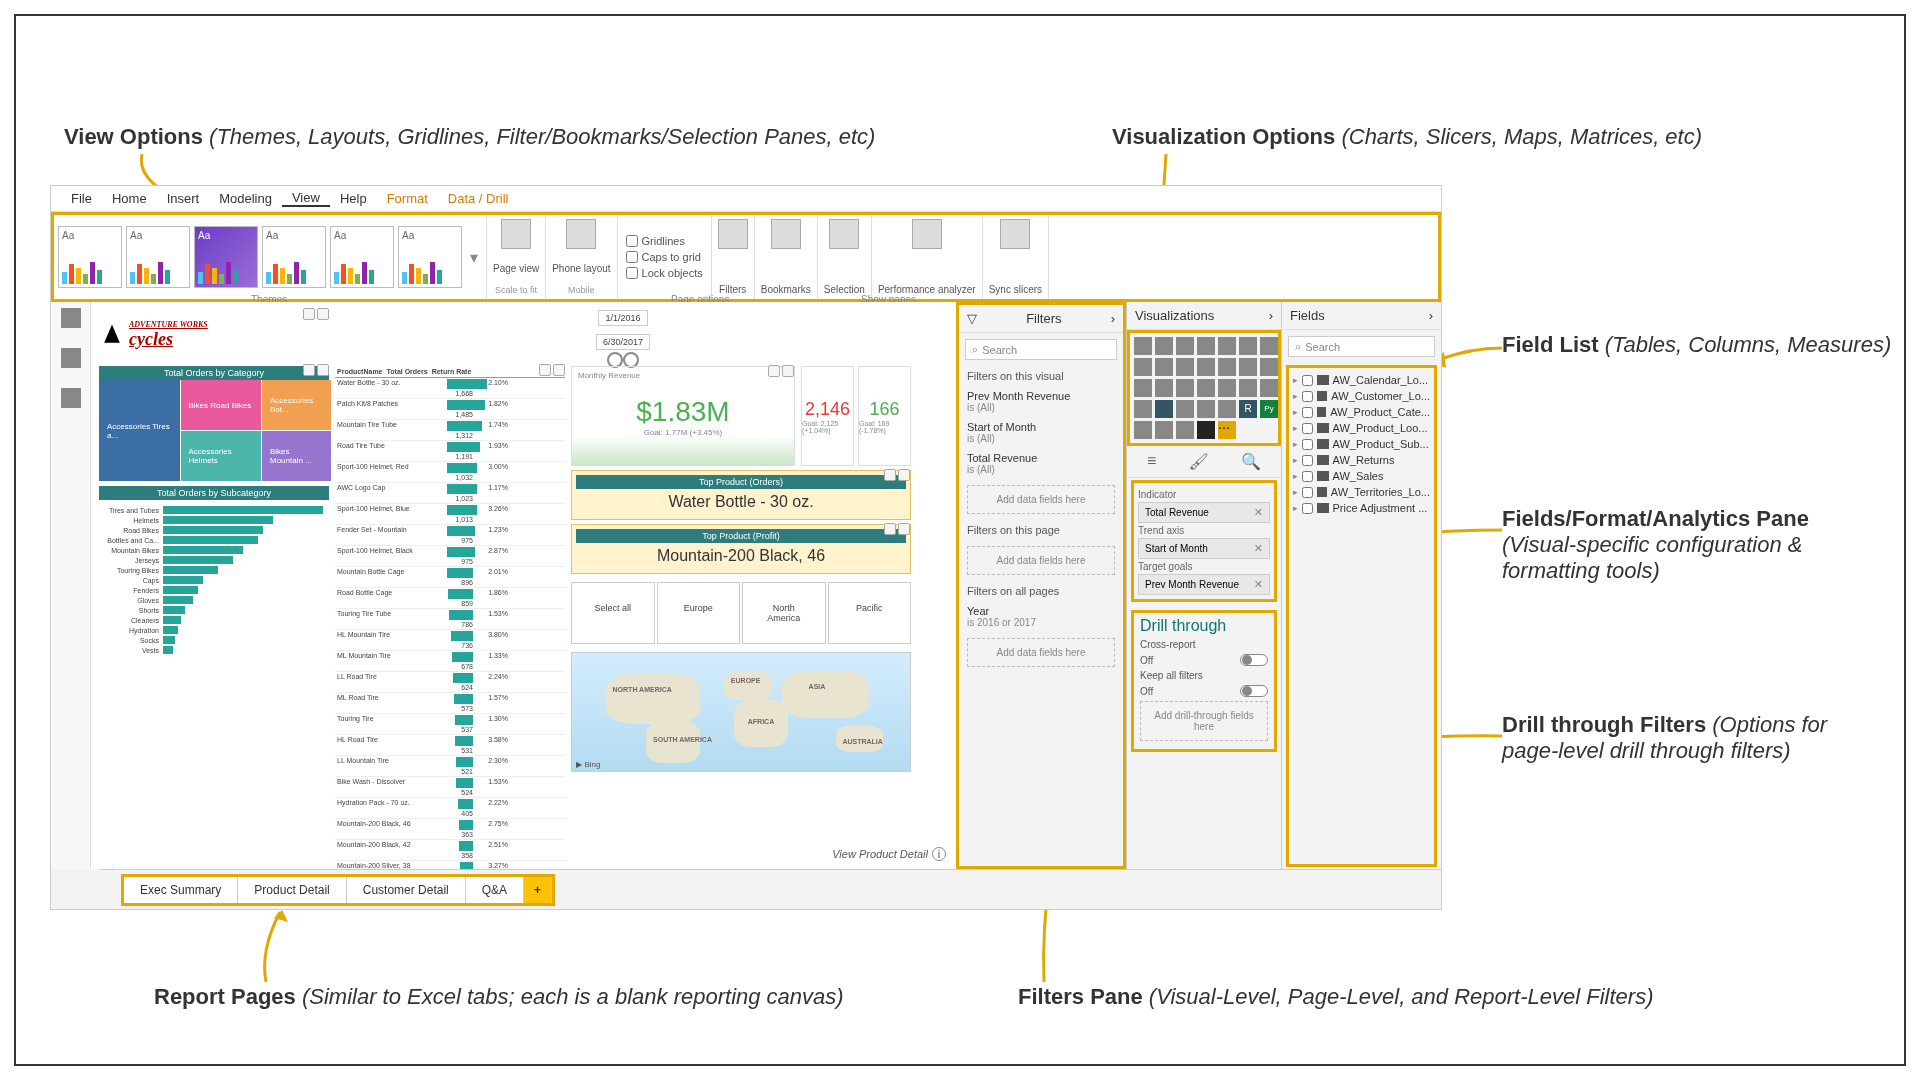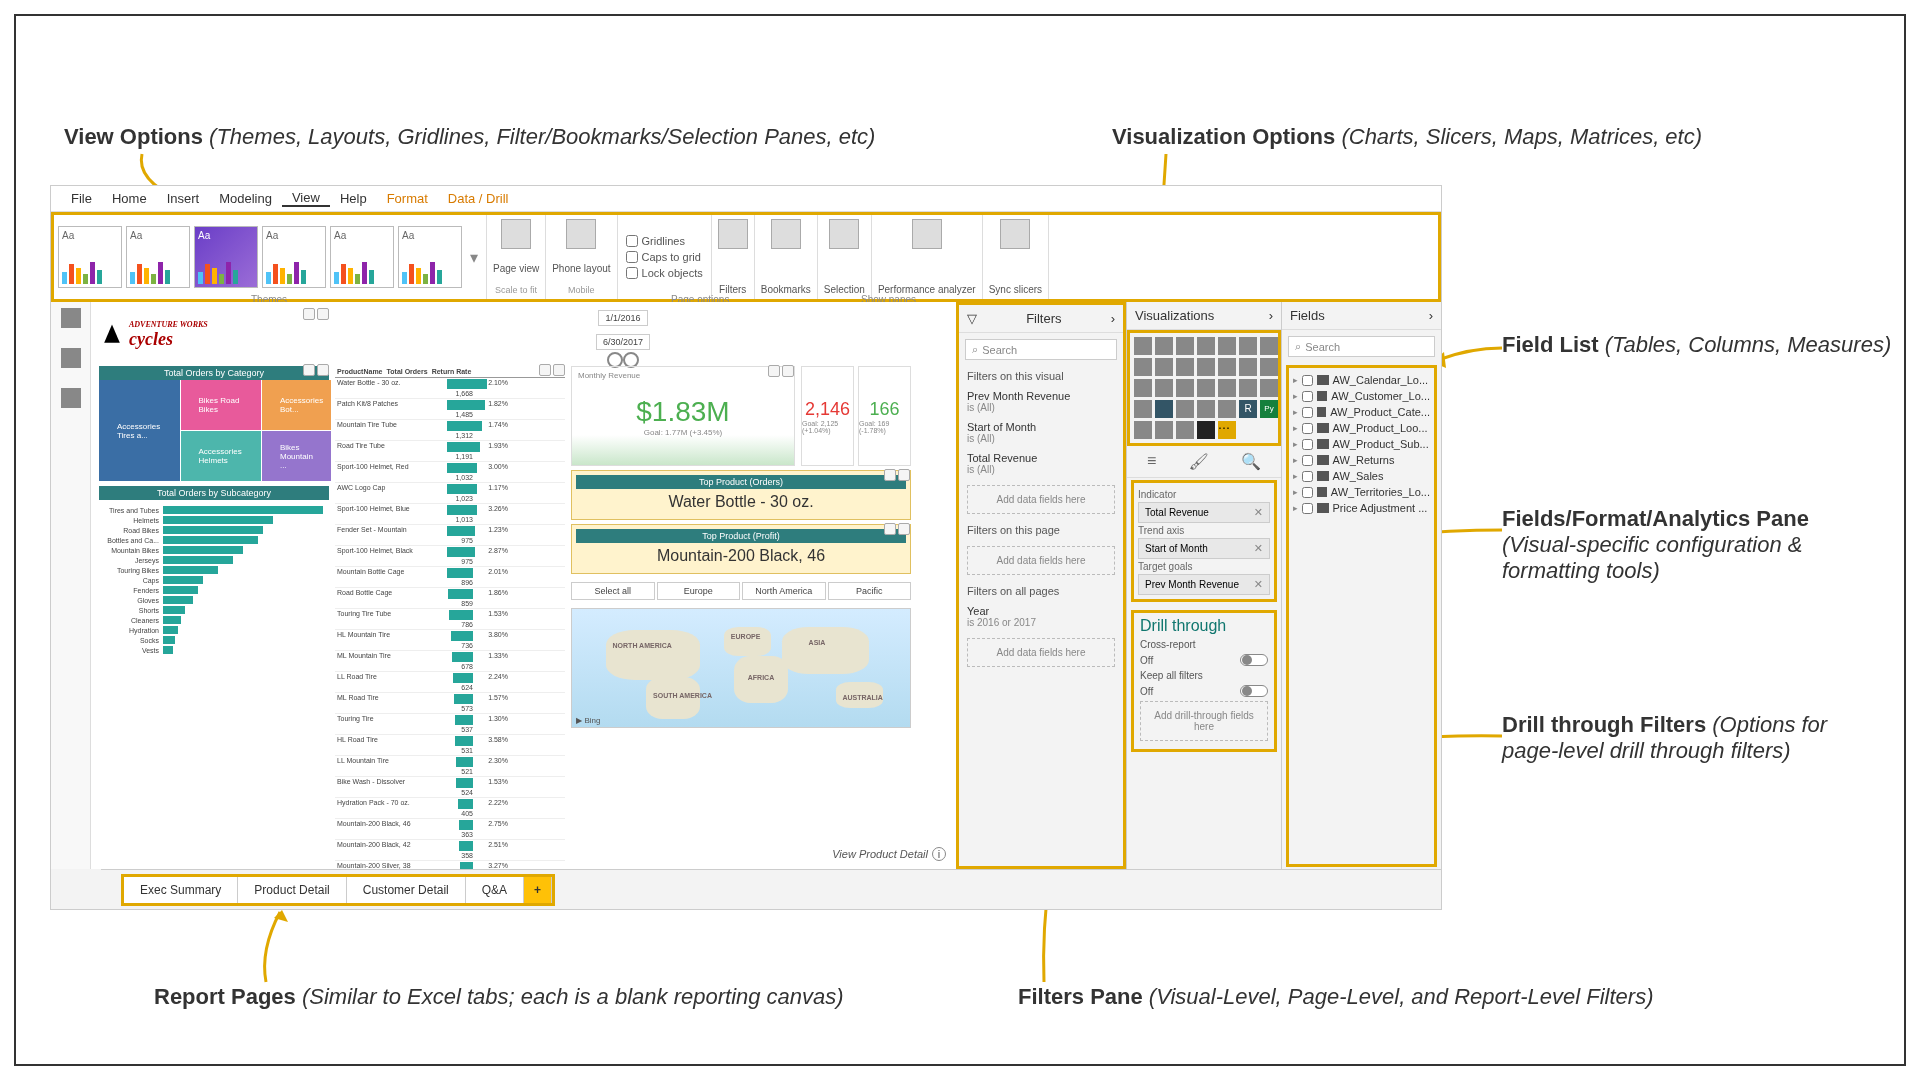--- a/index.html
+++ b/index.html
@@ -36,30 +36,30 @@
 .workspace { display: flex; height: calc(100% - 116px - 40px); }
 .left-rail { width: 40px; background: #f8f8f8; border-right: 1px solid #ddd; display: flex; flex-direction: column; align-items: center; padding-top: 6px; gap: 20px; }
 .left-rail .rail-icon { width: 20px; height: 20px; background: #888; }
 .canvas { flex: 1; background: #fff; position: relative; overflow: hidden; }
 .canvas-inner { padding: 8px; font-size: 9px; color: #444; display: grid; grid-template-columns: 230px 230px 340px; grid-template-rows: 50px auto; gap: 6px; }
 .vwrap { position: relative; }
 .vtoolbar { position: absolute; top: -2px; right: 0; display: flex; gap: 2px; }
 .vtoolbar span { width: 12px; height: 12px; border: 1px solid #aaa; border-radius: 2px; background: #f5f5f5; }
 .logo-area { grid-column: 1; grid-row: 1; display:flex; align-items:center; gap:4px; }
 .logo-area .cyclist { width: 26px; height: 26px; background: #000; clip-path: polygon(20% 80%, 50% 10%, 80% 80%); }
-.logo-text { font-family: serif; font-style: italic; color: #a00; font-size: 12px; font-weight: bold; }
+.logo-text { font-family: serif; font-style: italic; color: #a00; font-size: 12px; font-weight: bold; text-decoration: underline; }
 .slider-area { grid-column: 2 / 4; grid-row: 1; display: flex; align-items: center; gap: 8px; flex-direction: column; }
 .date-chip { border: 1px solid #ccc; padding: 2px 6px; font-size: 9px; }
 .slider-track { flex: 1; height: 4px; background: #ddd; border-radius: 2px; position: relative; max-width: 140px; }
 .slider-track::before, .slider-track::after { content:''; position:absolute; width:12px; height:12px; border-radius:50%; background:#fff; border:2px solid #888; top:-6px; }
 .slider-track::before{left:0}.slider-track::after{right:0}
 .treemap { grid-column:1; grid-row:2; }
 .treemap-title { background:#2e7d7d; color:#fff; text-align:center; padding:2px; font-size:9px; }
 .treemap-body { height: 100px; display:grid; grid-template-columns: 35% 35% 30%; grid-template-rows: 50% 50%; gap:1px; }
-.tm{display:flex;align-items:center;justify-content:flex-start;padding:18px;color:#fff;font-size:8px;}
+.tm{display:flex;align-items:center;justify-content:flex-start;padding:8px;color:#fff;font-size:8px;}
 .tm1{background:#3a6ea5;grid-row:1/3}.tm2{background:#e85a9b}.tm3{background:#f0a050}.tm4{background:#4db6ac}.tm5{background:#9575cd}
 .barchart-title{background:#2e7d7d;color:#fff;text-align:center;padding:2px;font-size:9px;margin-top:6px}
 .barchart-body{height:210px;padding:4px}
 .hbar{display:flex;align-items:center;margin:2px 0;font-size:7px}
 .hbar .lbl{width:60px;text-align:right;padding-right:4px}
 .hbar .bar{height:8px;background:#26a69a}
 .table-visual{grid-column:2;grid-row:2;font-size:7px}
 .table-visual .thead{display:flex;border-bottom:1px solid #999;font-weight:bold}
 .table-visual .thead span{padding:2px}
 .trow{display:flex;border-bottom:1px solid #eee}
@@ -70,21 +70,21 @@
 .kpi-row{display:flex;gap:6px;height:100px}
 .kpi-card{flex:1;border:1px solid #ddd;display:flex;flex-direction:column;align-items:center;justify-content:center;position:relative}
 .kpi-big{font-size:28px;font-weight:300}
 .kpi-green{color:#4caf50}.kpi-red{color:#e53935}
 .kpi-sub{font-size:8px;color:#888}
 .sparkline{position:absolute;bottom:0;left:0;right:0;height:50px;background:linear-gradient(to top,#a5d6a7 0%,transparent 60%);opacity:0.6}
 .top-product{background:#fff3cd;border:1px solid #e0c060;text-align:center;padding:4px}
 .top-product-title{background:#2e7d7d;color:#fff;padding:2px;font-size:9px}
 .top-product-value{font-size:16px;color:#333;padding:4px}
 .slicer-row{display:flex;gap:2px;margin:4px 0}
-.slicer-btn{flex:1;border:1px solid #ccc;padding:3px;text-align:center;font-size:9px}
+.slicer-btn{flex:1;border:1px solid #ccc;padding:20px;text-align:center;font-size:9px}
 .map-visual{height:120px;background:linear-gradient(#d4ecff,#b3dbf0);border:1px solid #ccc;position:relative;overflow:hidden}
 .continent{position:absolute;background:#e8e4d0;border-radius:30%}
 .bing-logo{position:absolute;bottom:2px;left:4px;font-size:8px;color:#555}
 .map-label{position:absolute;font-size:7px;color:#766;font-weight:bold}
 .view-detail{position:absolute;bottom:8px;right:10px;font-size:11px;font-style:italic;color:#555;display:flex;align-items:center;gap:4px}
 .view-detail .info{width:14px;height:14px;border:1px solid #888;border-radius:50%;text-align:center;line-height:12px;font-style:normal}
 
 
 .panes { display: flex; }
 .pane { background: #f3f3f3; border-left: 1px solid #ccc; display: flex; flex-direction: column; font-size: 12px; }

